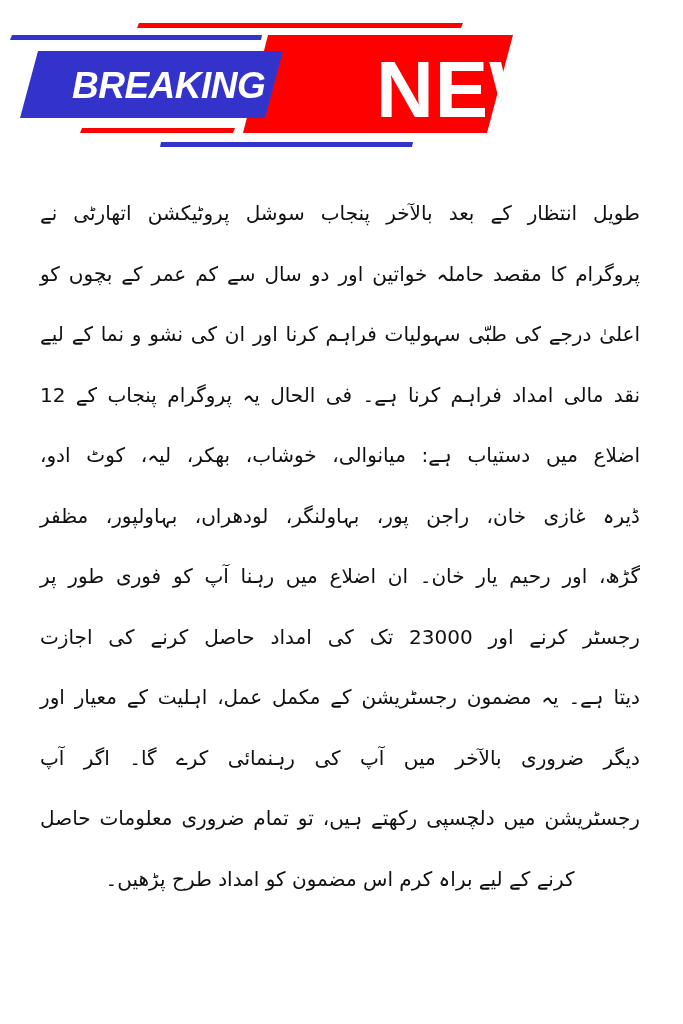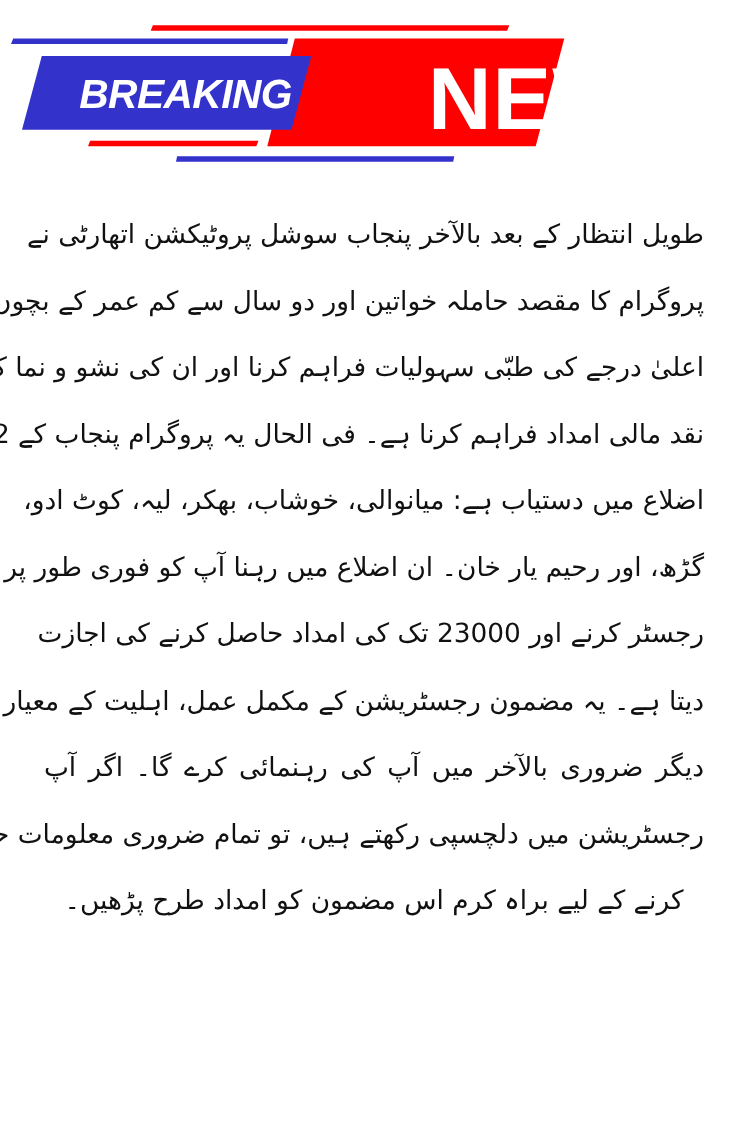--- a/index.html
+++ b/index.html
@@ -13,21 +13,20 @@
       position: relative;
       overflow: hidden;
       font-family: "DejaVu Sans", sans-serif;
     }
     .banner {
       position: absolute;
       left: 0;
       top: 0;
       width: 683px;
       height: 165px;
-      text-align: center;
     }
     .banner svg {
       position: absolute;
       left: 0;
       top: 0;
       width: 683px;
       height: 165px;
     }
     .breaking-text {
       position: absolute;
@@ -55,21 +54,21 @@
       line-height: 80px;
     }
     .article {
       position: absolute;
       left: 40px;
       top: 183px;
       width: 600px;
       direction: rtl;
       text-align: justify;
       font-family: "DejaVu Sans", sans-serif;
-      font-size: 24px;
+      font-size: 20px;
       line-height: 60.5px;
       color: #111111;
     }
     .article .line {
       display: block;
       height: 60.5px;
       white-space: nowrap;
       text-align-last: justify;
       text-align: justify;
     }
@@ -98,19 +97,20 @@
   <div class="breaking-text">BREAKING</div>
   <div class="news-text">NEWS</div>
 </div>
 
 <div class="article" lang="ur">
   <span class="line">طویل انتظار کے بعد بالآخر پنجاب سوشل پروٹیکشن اتھارٹی نے</span>
   <span class="line">پروگرام کا مقصد حاملہ خواتین اور دو سال سے کم عمر کے بچوں کو</span>
   <span class="line">اعلیٰ درجے کی طبّی سہولیات فراہم کرنا اور ان کی نشو و نما کے لیے</span>
   <span class="line">نقد مالی امداد فراہم کرنا ہے۔ فی الحال یہ پروگرام پنجاب کے 12</span>
   <span class="line">اضلاع میں دستیاب ہے: میانوالی، خوشاب، بھکر، لیہ، کوٹ ادو،</span>
+  <span class="line">ڈیرہ غازی خان، راجن پور، بہاولنگر، لودھراں، بہاولپور، مظفر</span>
   <span class="line">گڑھ، اور رحیم یار خان۔ ان اضلاع میں رہنا آپ کو فوری طور پر</span>
   <span class="line">رجسٹر کرنے اور 23000 تک کی امداد حاصل کرنے کی اجازت</span>
   <span class="line">دیتا ہے۔ یہ مضمون رجسٹریشن کے مکمل عمل، اہلیت کے معیار اور</span>
   <span class="line">دیگر ضروری بالآخر میں آپ کی رہنمائی کرے گا۔ اگر آپ</span>
   <span class="line">رجسٹریشن میں دلچسپی رکھتے ہیں، تو تمام ضروری معلومات حاصل</span>
   <span class="line last">کرنے کے لیے براہ کرم اس مضمون کو امداد طرح پڑھیں۔</span>
 </div>
 
 </body></html>

